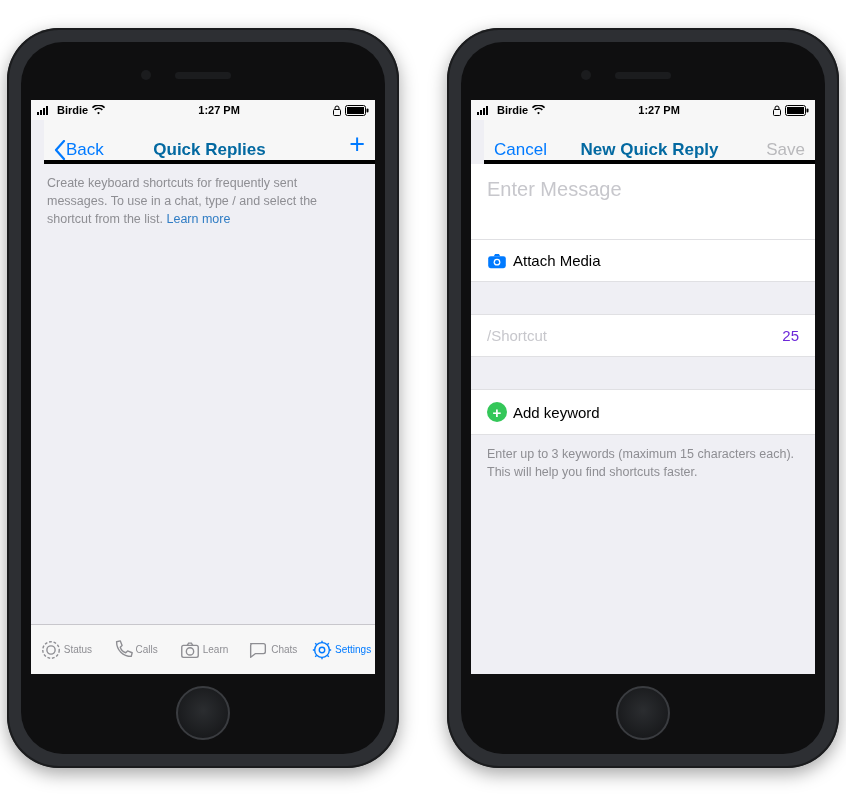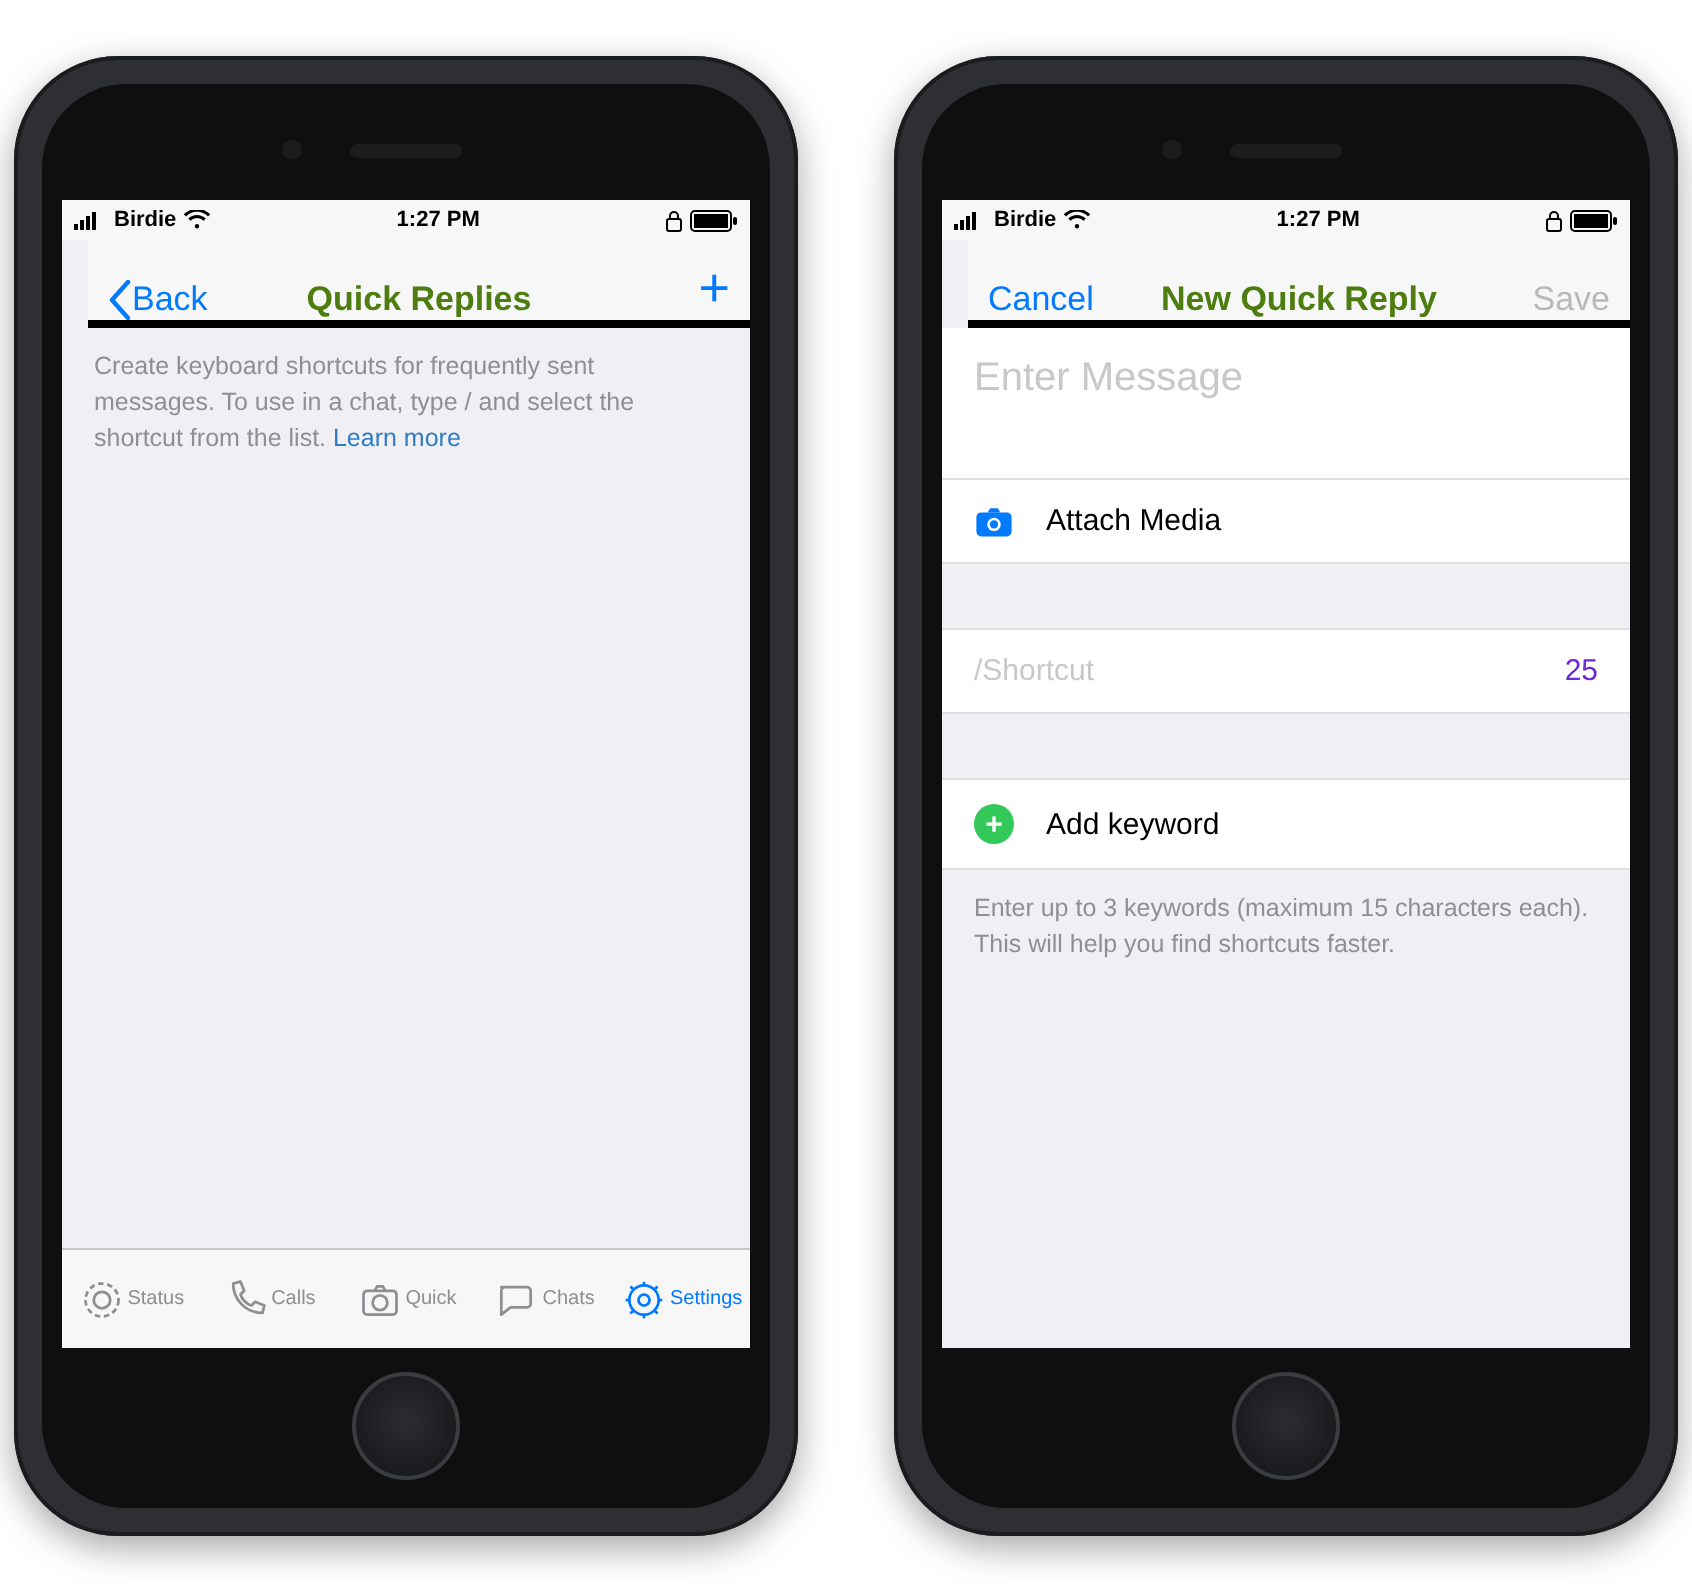--- a/index.html
+++ b/index.html
@@ -105,21 +105,21 @@
     color: #007aff;
     font-size: 17px;
   }
   .nav-right.disabled { color: #b9b9bc; }
   .nav-title {
     position: absolute;
     left: 0; right: 0;
     text-align: center;
     font-size: 17px;
     font-weight: 600;
-    color: #4d7c0f;
+    color: #0369a1;
     pointer-events: none;
   }
   .chevron-left {
     width: 12px; height: 20px;
   }
 
   
   .content { flex: 1; overflow: hidden; background: #efeff4; }
 
   
@@ -170,21 +170,21 @@
     color:#c7c7cc;
     font-size:20px;
   }
   .cell-row {
     background:#fff;
     border-top:1px solid #e0e0e3;
     border-bottom:1px solid #e0e0e3;
     padding: 12px 16px;
     display:flex;
     align-items:center;
-    gap:16px;
+    gap:6px;
     font-size:15px;
     color:#000;
   }
   .cell-row .right { margin-left:auto; color:#6d28d9; }
   .gap { height: 32px; }
   .muted-ph { color:#c7c7cc; }
   .icon-camera-blue {
     width:20px; height:16px;
   }
   .icon-plus-green {
@@ -262,21 +262,21 @@
               <path d="M5 3c0 9 7 16 16 16l1-4-5-2-2 2c-3-1-5-3-6-6l2-2-2-5-4 1z" fill="none" stroke="currentColor" stroke-width="1.5" stroke-linejoin="round"></path>
             </svg>
           <span>Calls</span>
         </div>
         <div class="tab">
           <svg viewBox="0 0 24 24">
               <rect x="3" y="7" width="18" height="13" rx="2" fill="none" stroke="currentColor" stroke-width="1.5"></rect>
               <circle cx="12" cy="13.5" r="4" fill="none" stroke="currentColor" stroke-width="1.5"></circle>
               <path d="M9 7l1.5-2.5h3L15 7" fill="none" stroke="currentColor" stroke-width="1.5"></path>
             </svg>
-          <span>Quick</span>
+          <span>Learn</span>
         </div>
         <div class="tab">
           <svg viewBox="0 0 24 24">
               <path d="M4 5h14a2 2 0 012 2v7a2 2 0 01-2 2H9l-5 4V7a2 2 0 012-2z" fill="none" stroke="currentColor" stroke-width="1.5" stroke-linejoin="round"></path>
             </svg>
           <span>Chats</span>
         </div>
         <div class="tab active">
           <svg viewBox="0 0 24 24">
               <circle cx="12" cy="12" r="8" fill="none" stroke="currentColor" stroke-width="1.5"></circle>

